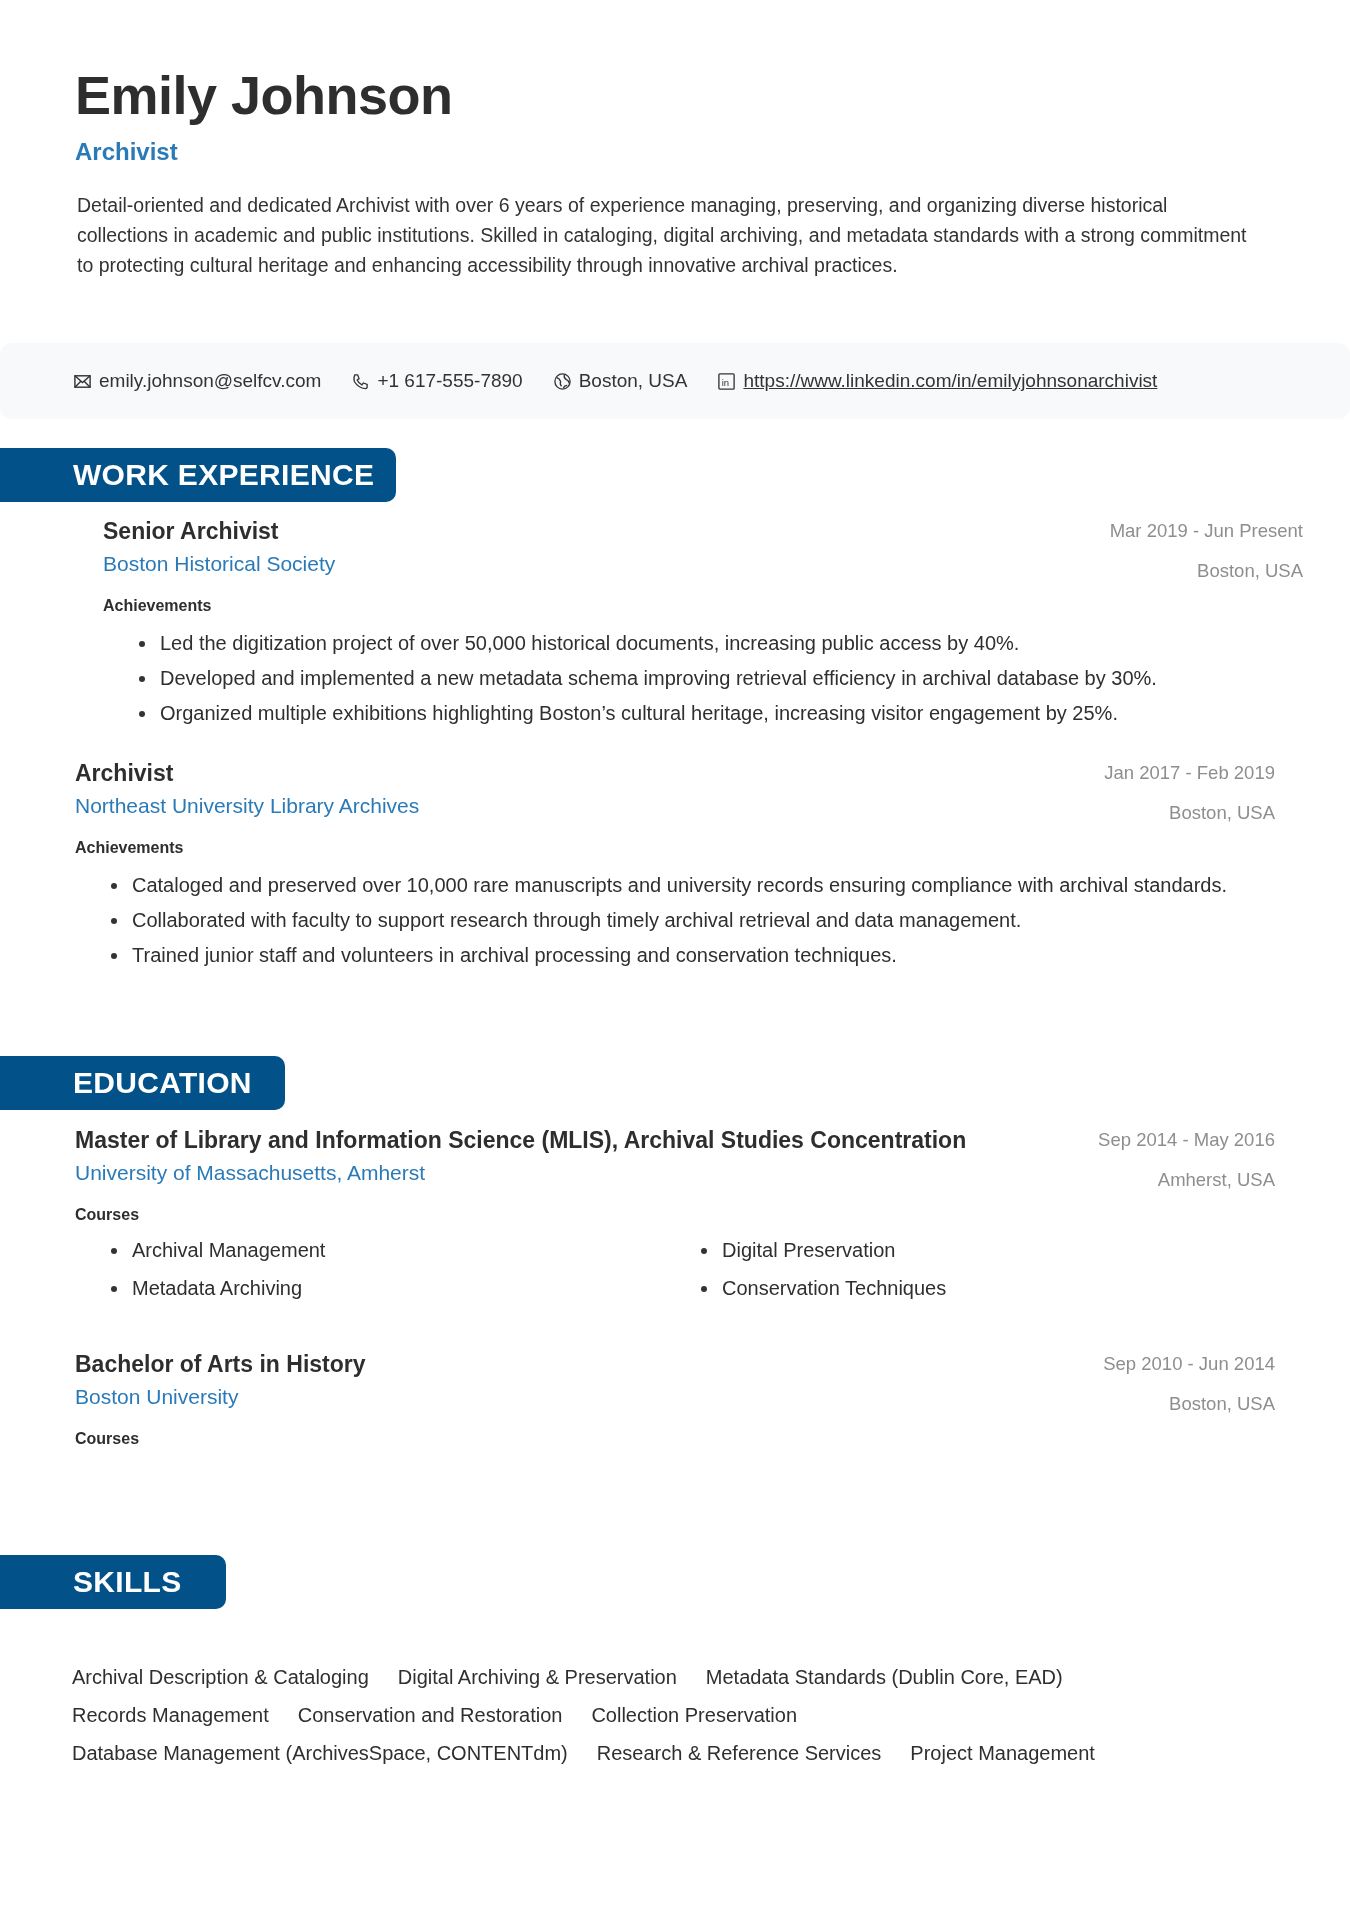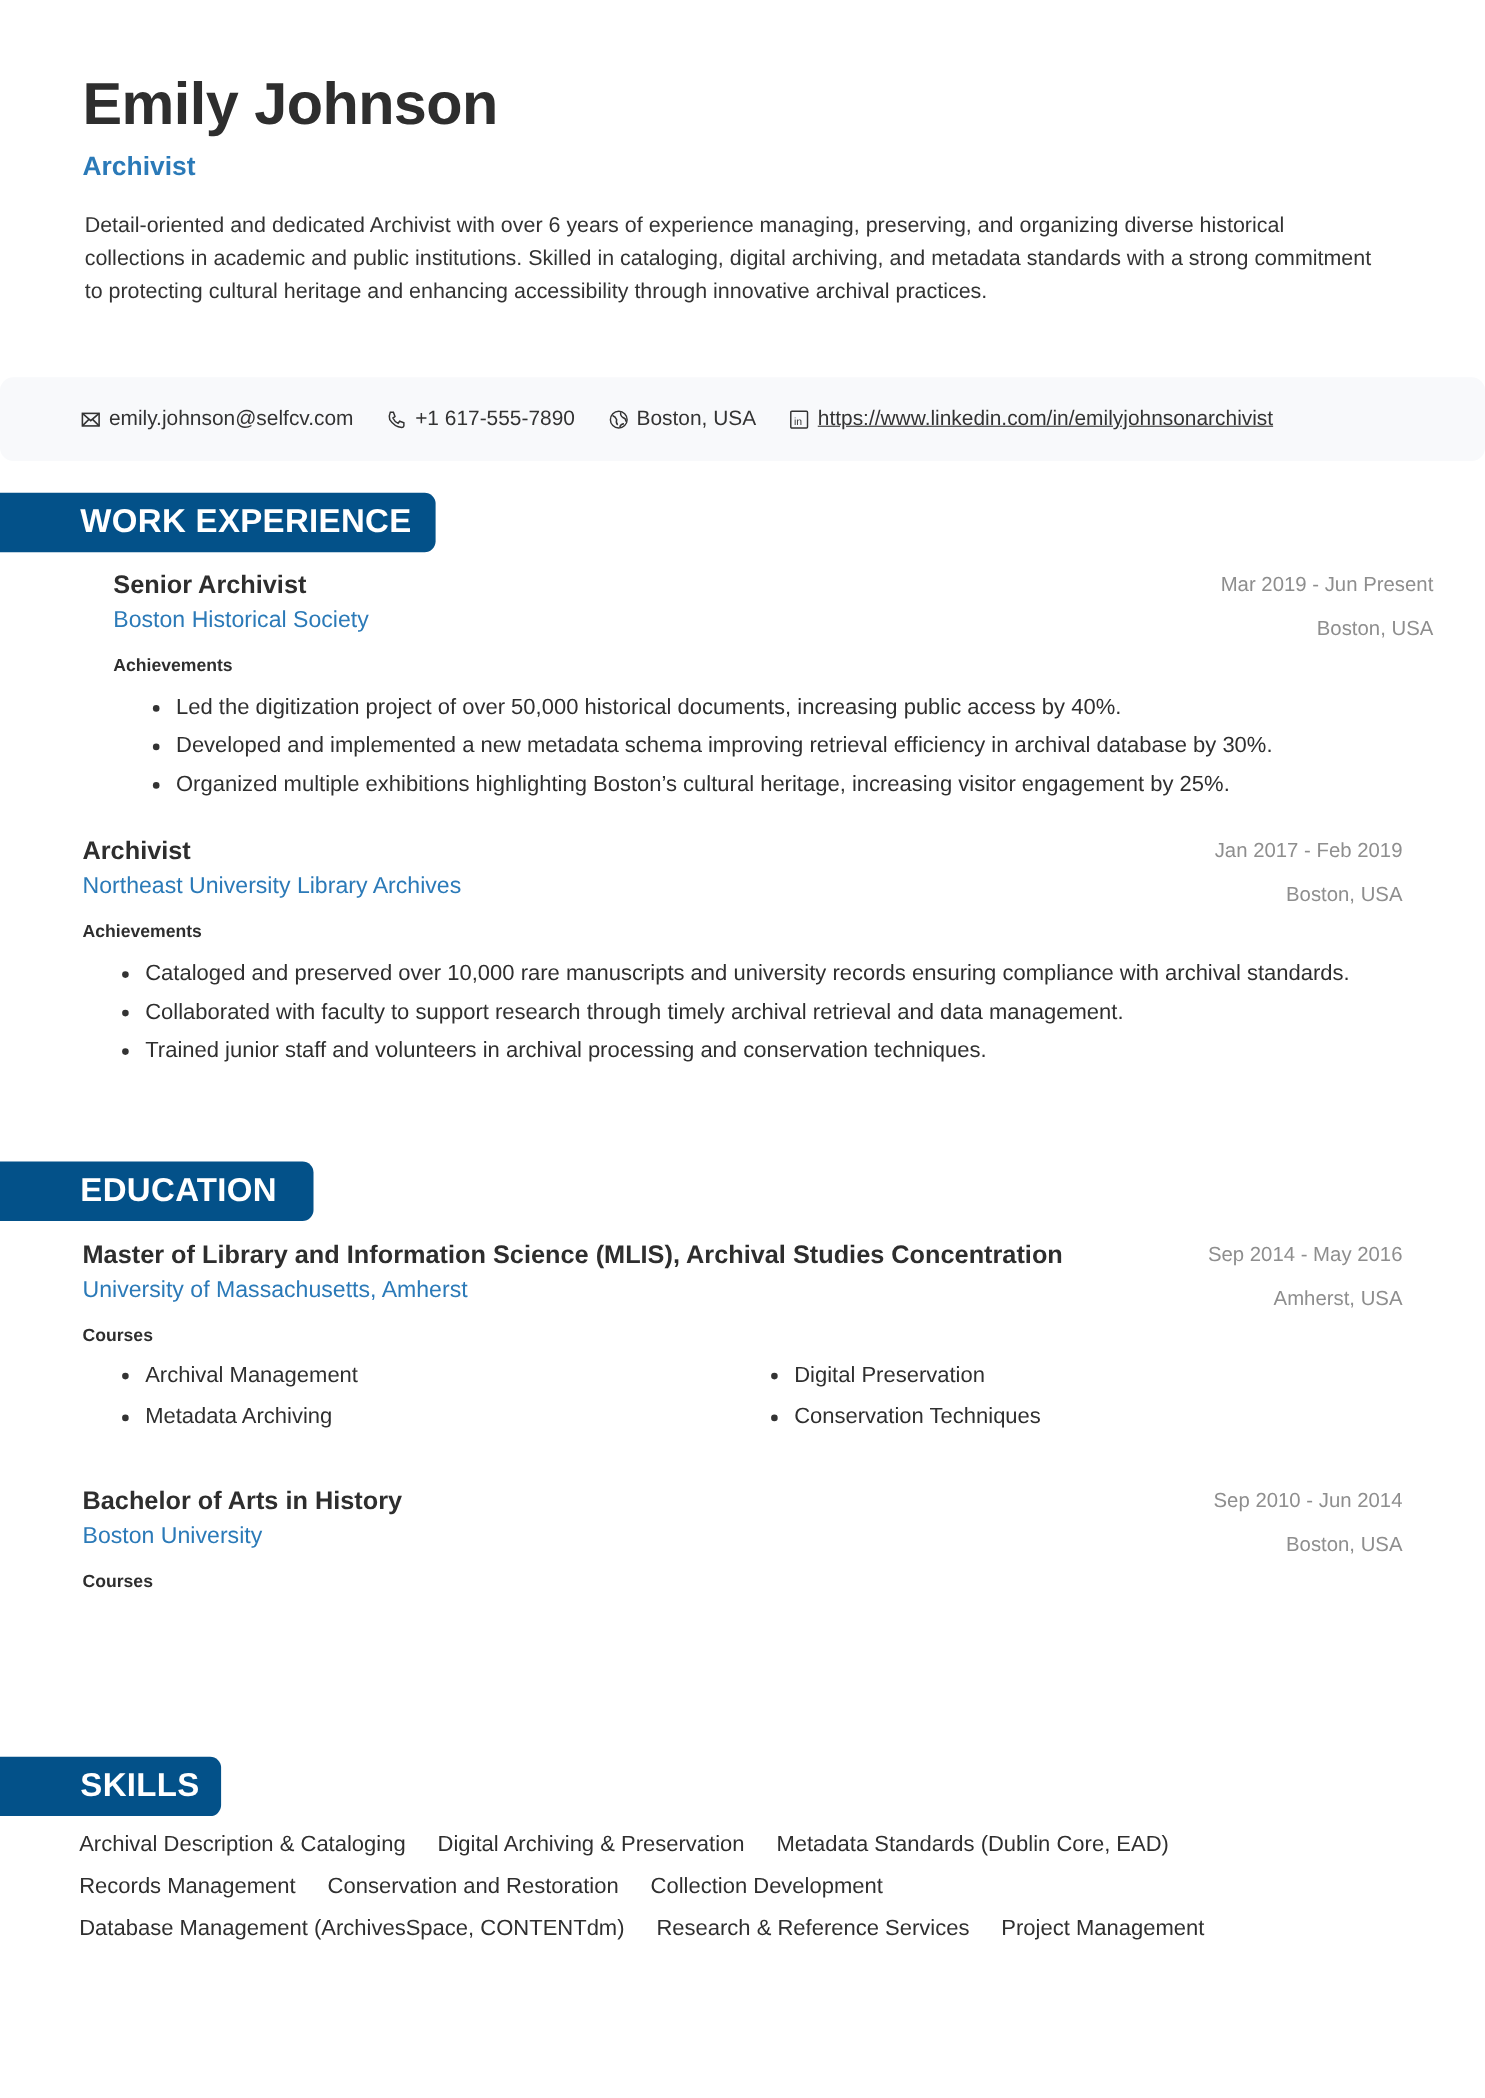--- a/index.html
+++ b/index.html
@@ -180,32 +180,32 @@
   <div class="entry" style="top:1349px;">
     <div class="entry-role">Bachelor of Arts in History</div>
     <div class="entry-org">Boston University</div>
     <div class="entry-meta">
       <div class="date">Sep 2010 - Jun 2014</div>
       <div class="loc">Boston, USA</div>
     </div>
     <div class="sub-heading">Courses</div>
   </div>
 
-  <div class="section-header" style="top:1597px; width:201px;">SKILLS</div>
+  <div class="section-header" style="top:1555px; width:226px;">SKILLS</div>
 
   <div class="skills">
     <div class="skills-row">
       <span class="skill">Archival Description &amp; Cataloging</span>
       <span class="skill">Digital Archiving &amp; Preservation</span>
       <span class="skill">Metadata Standards (Dublin Core, EAD)</span>
     </div>
     <div class="skills-row">
       <span class="skill">Records Management</span>
       <span class="skill">Conservation and Restoration</span>
-      <span class="skill">Collection Development</span>
+      <span class="skill">Collection Preservation</span>
     </div>
     <div class="skills-row">
       <span class="skill">Database Management (ArchivesSpace, CONTENTdm)</span>
       <span class="skill">Research &amp; Reference Services</span>
       <span class="skill">Project Management</span>
     </div>
   </div>
 
 </div>
 

